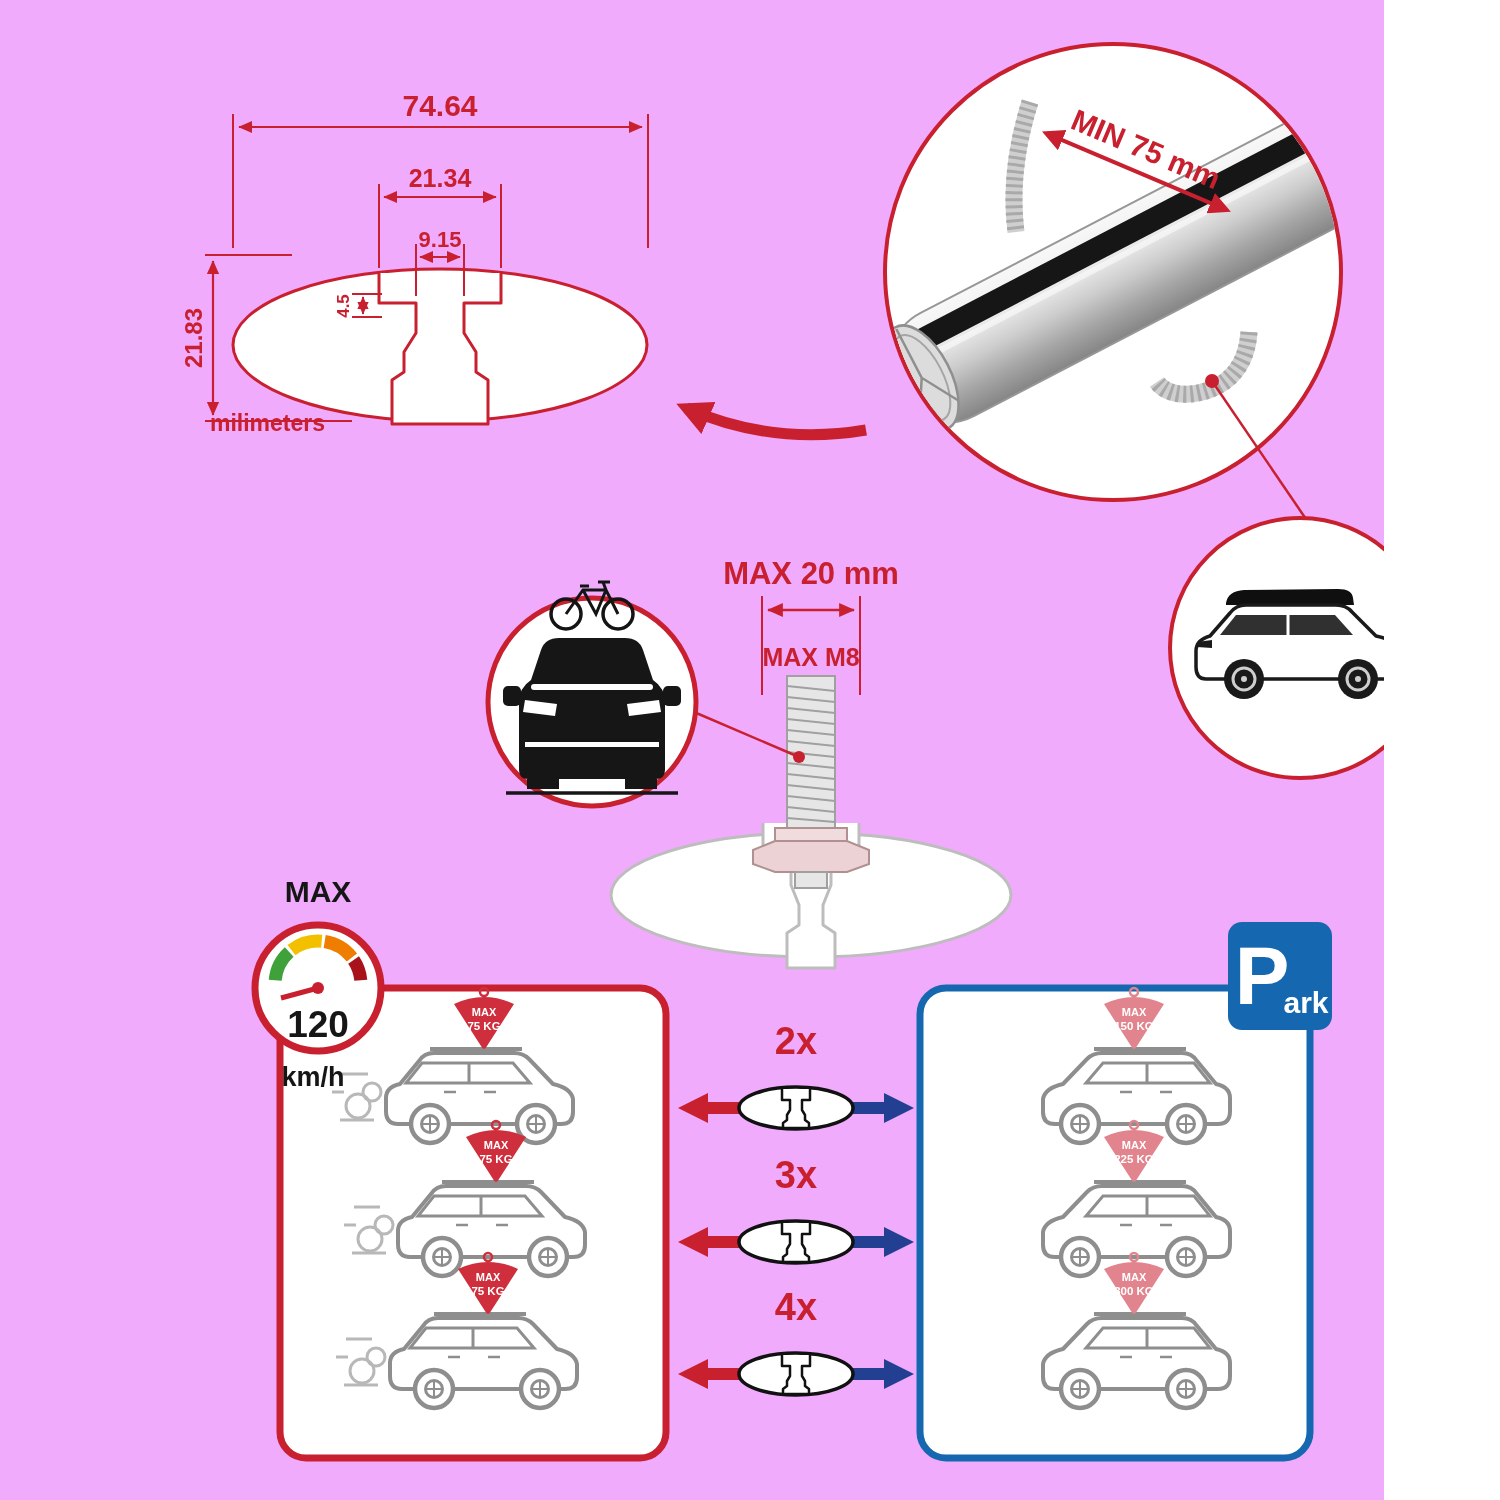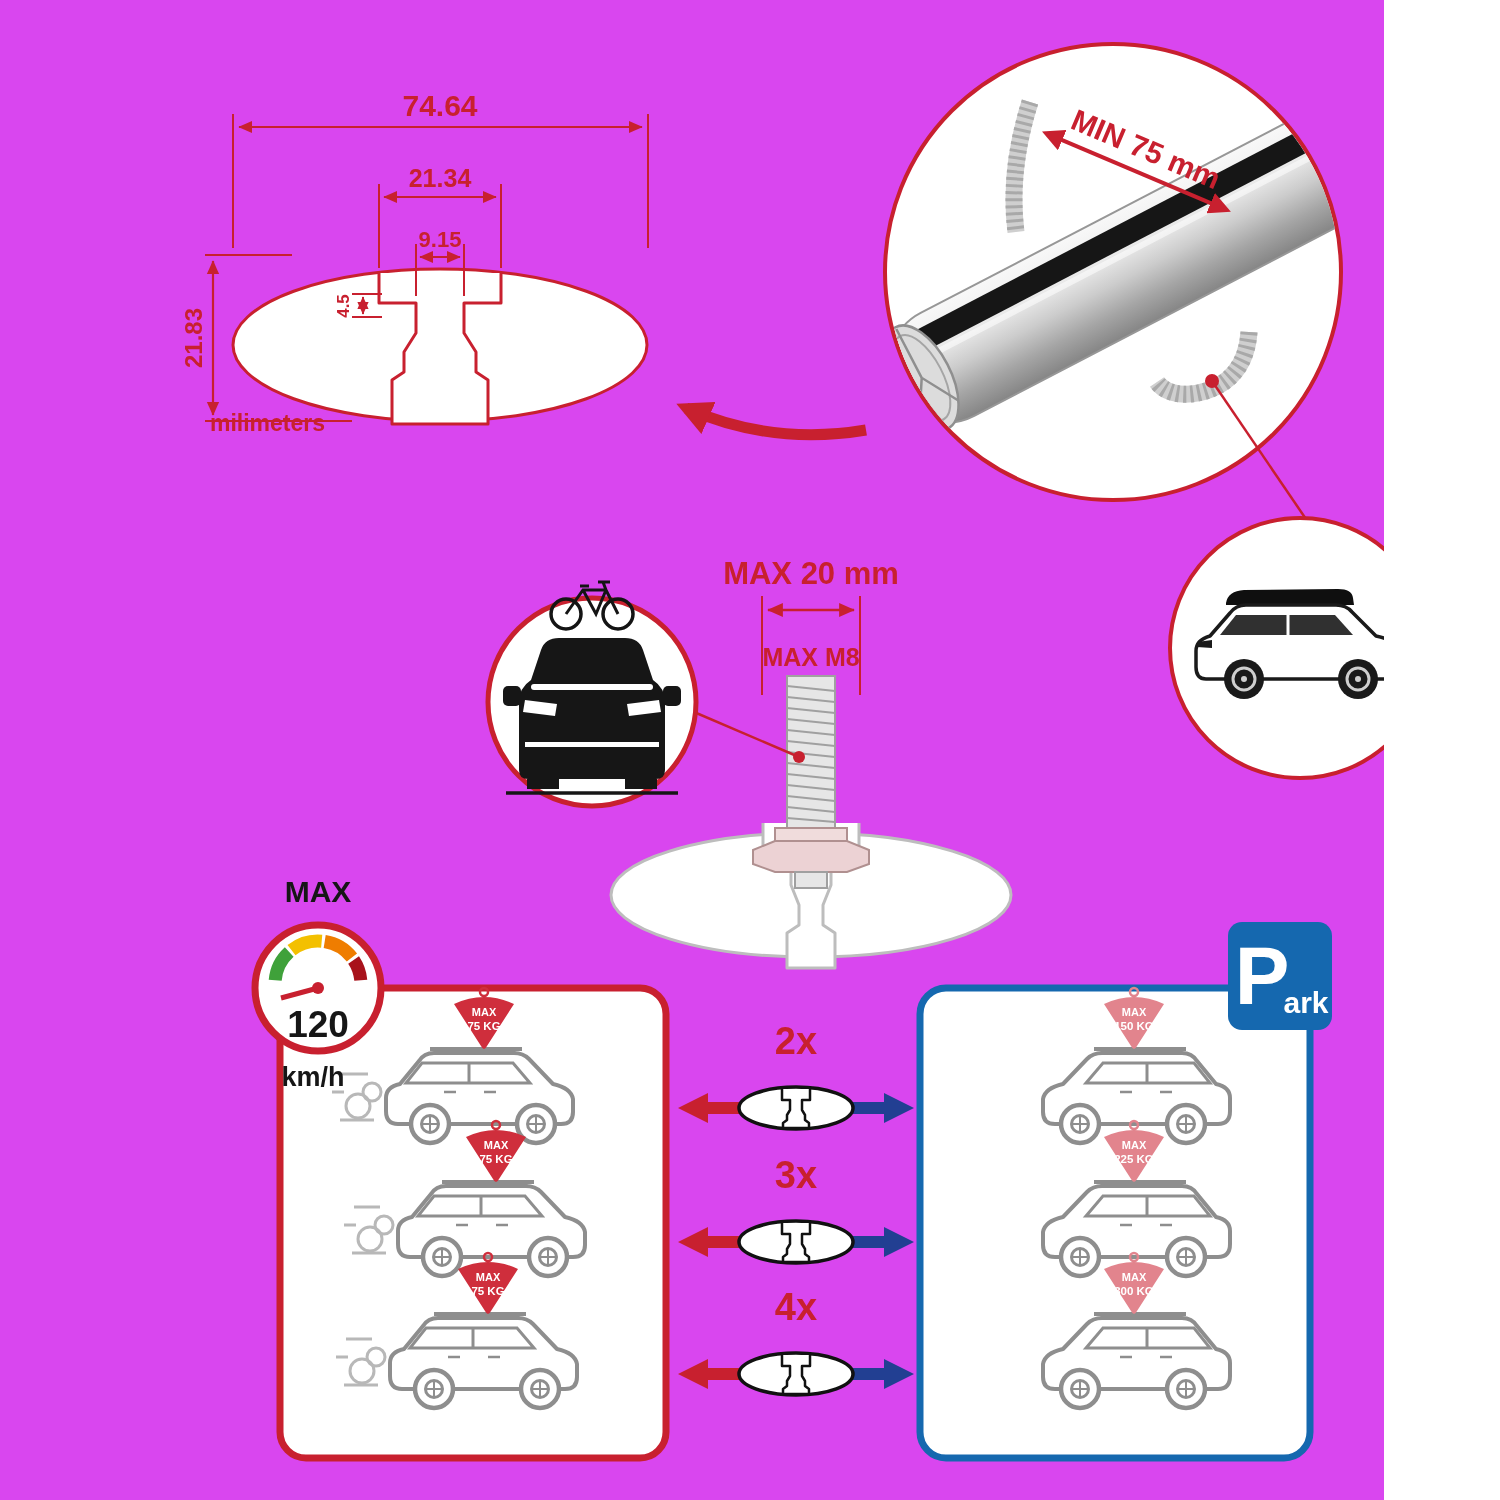--- a/index.html
+++ b/index.html
@@ -1,16 +1,16 @@
 <!DOCTYPE html>
 <html><head>
 <meta charset="utf-8">
 <style>
   html,body{margin:0;padding:0;background:#ffffff;}
-  .stage{position:relative;width:1384px;height:1500px;background:#d946ef;font-family:"Liberation Sans",sans-serif;overflow:hidden;}
+  .stage{position:relative;width:1384px;height:1500px;background:#f0abfc;font-family:"Liberation Sans",sans-serif;overflow:hidden;}
   svg text{font-family:"Liberation Sans",sans-serif;}
   .dimtxt{fill:#c8202f;font-weight:bold;}
   .blacktxt{fill:#161616;font-weight:bold;}
   .whitetxt{fill:#ffffff;font-weight:bold;}
   .redline{stroke:#c8202f;fill:none;}
 </style>
 </head>
 <body>
 
 <div class="stage">

